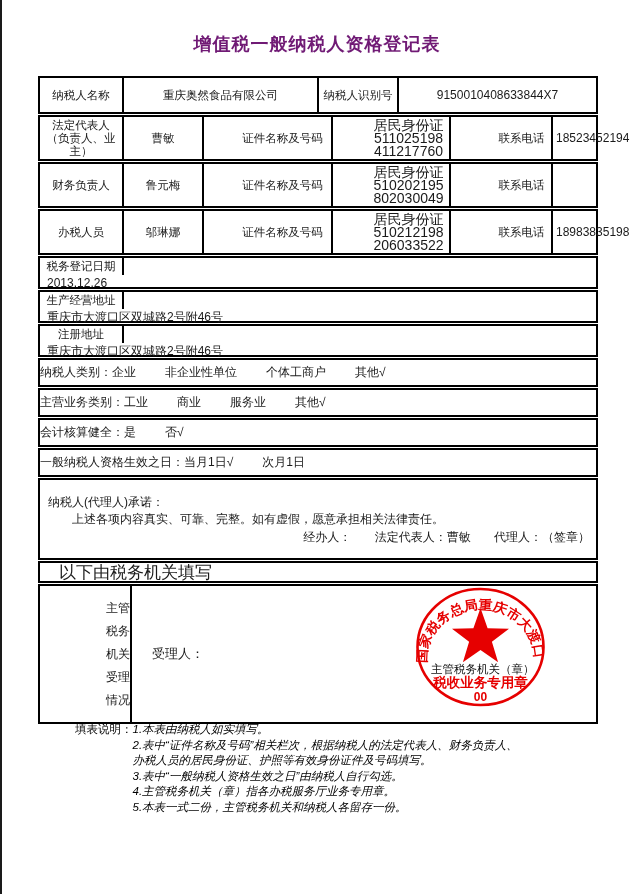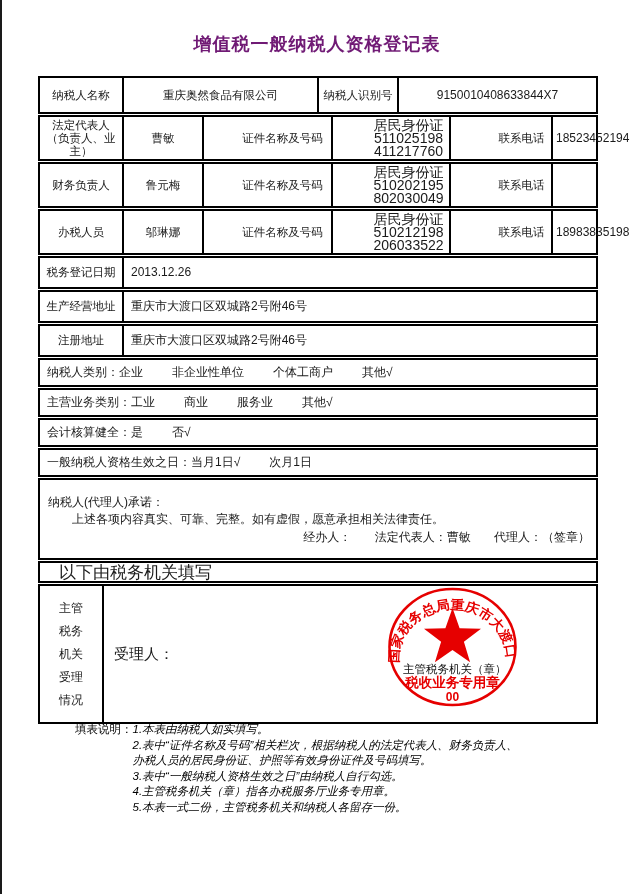--- a/index.html
+++ b/index.html
@@ -14,36 +14,36 @@
   .cell:last-child { border-right:none; }
   .cell.val-left { justify-content:flex-start; text-align:center; padding-left:7px; font-size:12px; }
   .c1 { width:84px; flex:none; }
   .c2 { width:80px; flex:none; }
   .c3 { width:99px; flex:none;margin-left:30px; }
   .c4 { width:83px; flex:none; word-break:break-all; font-size:14px; line-height:13px;margin-left:35px; }
   .c5 { width:102px; flex:none;padding-left:44px; }
   .c6 { flex:1; font-size:12px; }
   .r1 { height:38px; }
   .r-person { height:46px; }
-  .r-date, .r-addr { height:33px; }
-  .r-check { height:29px; padding-left:7px; display:flex; align-items:center; font-size:12px; }
+  .r-date, .r-addr { height:33px;flex-direction:column; }
+  .r-check { height:29px; display:flex; align-items:center; font-size:12px; }
   .r-check .opt { margin-left:29px; }
   .r-check .opt.first { margin-left:0; }
   .w195 { width:195px; flex:none; }
   .w80 { width:80px; flex:none; }
   .commit { height:82px; display:block; padding:14px 8px 0 8px; font-size:12px; position:relative; }
   .commit .line2 { padding-left:24px; }
   .commit .signs { position:absolute; right:6px; bottom:12px; font-size:12px; }
   .commit .signs span { margin-left:20px; }
   .office-head { height:22px; display:flex; align-items:center; padding-left:19px; font-size:17px;text-align:center; }
   .accept-row { height:140px; }
-  .accept-label { width:64px; flex:none; border-right:2px solid #000; display:flex; flex-direction:column; align-items:center; justify-content:center; font-size:12px; }
+  .accept-label { width:92px; flex:none; border-right:2px solid #000; display:flex; flex-direction:column; align-items:flex-end; justify-content:center; font-size:12px; }
   .accept-label div { line-height:23px; }
   .accept-body { flex:1; position:relative; display:flex; align-items:center; }
-  .acceptor { margin-left:10px; font-size:15px; }
+  .acceptor { margin-left:20px; font-size:13px; }
   .seal { position:absolute; left:281px; top:0px; width:136px; height:126px; }
   .seal-black { position:absolute; left:299px; top:76px; font-size:11.5px; color:#111; white-space:nowrap; z-index:3; }
   .notes { position:absolute; left:75px; top:722px; display:flex; font-size:11.5px; line-height:15.5px; color:#000; }
   .notes-label { flex:none; }
   .notes-items div { white-space:nowrap;font-style:italic; }
   .seal svg { overflow:visible; }
 </style>
 </head>
 <body>
 

